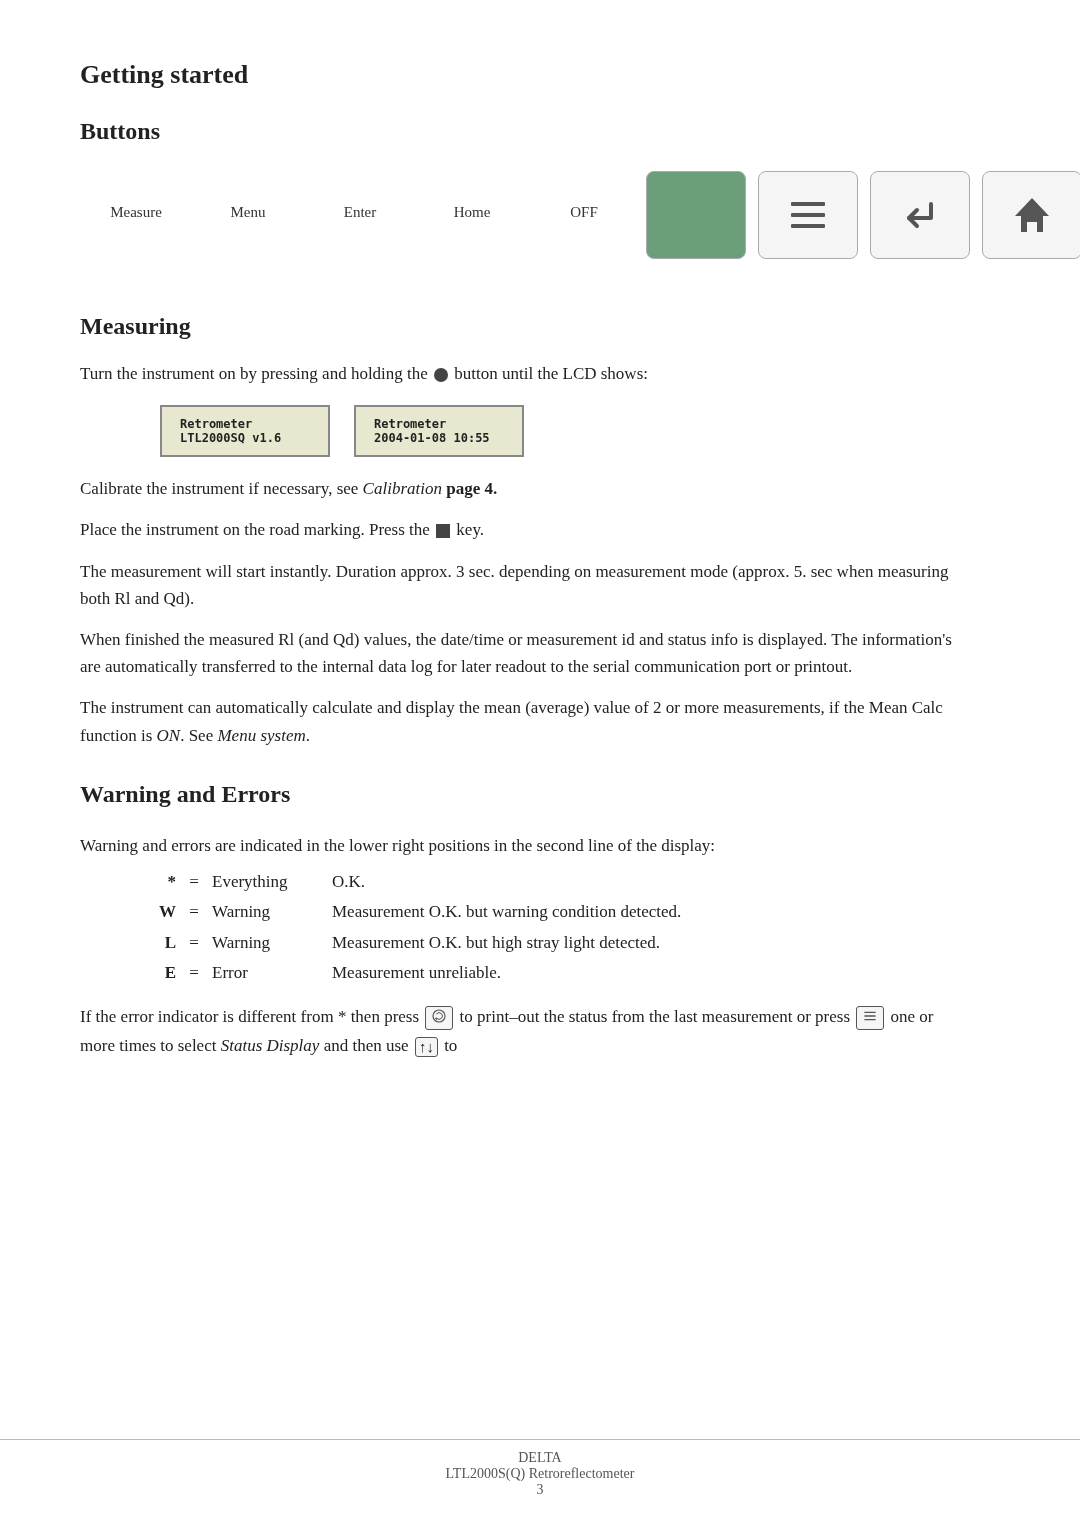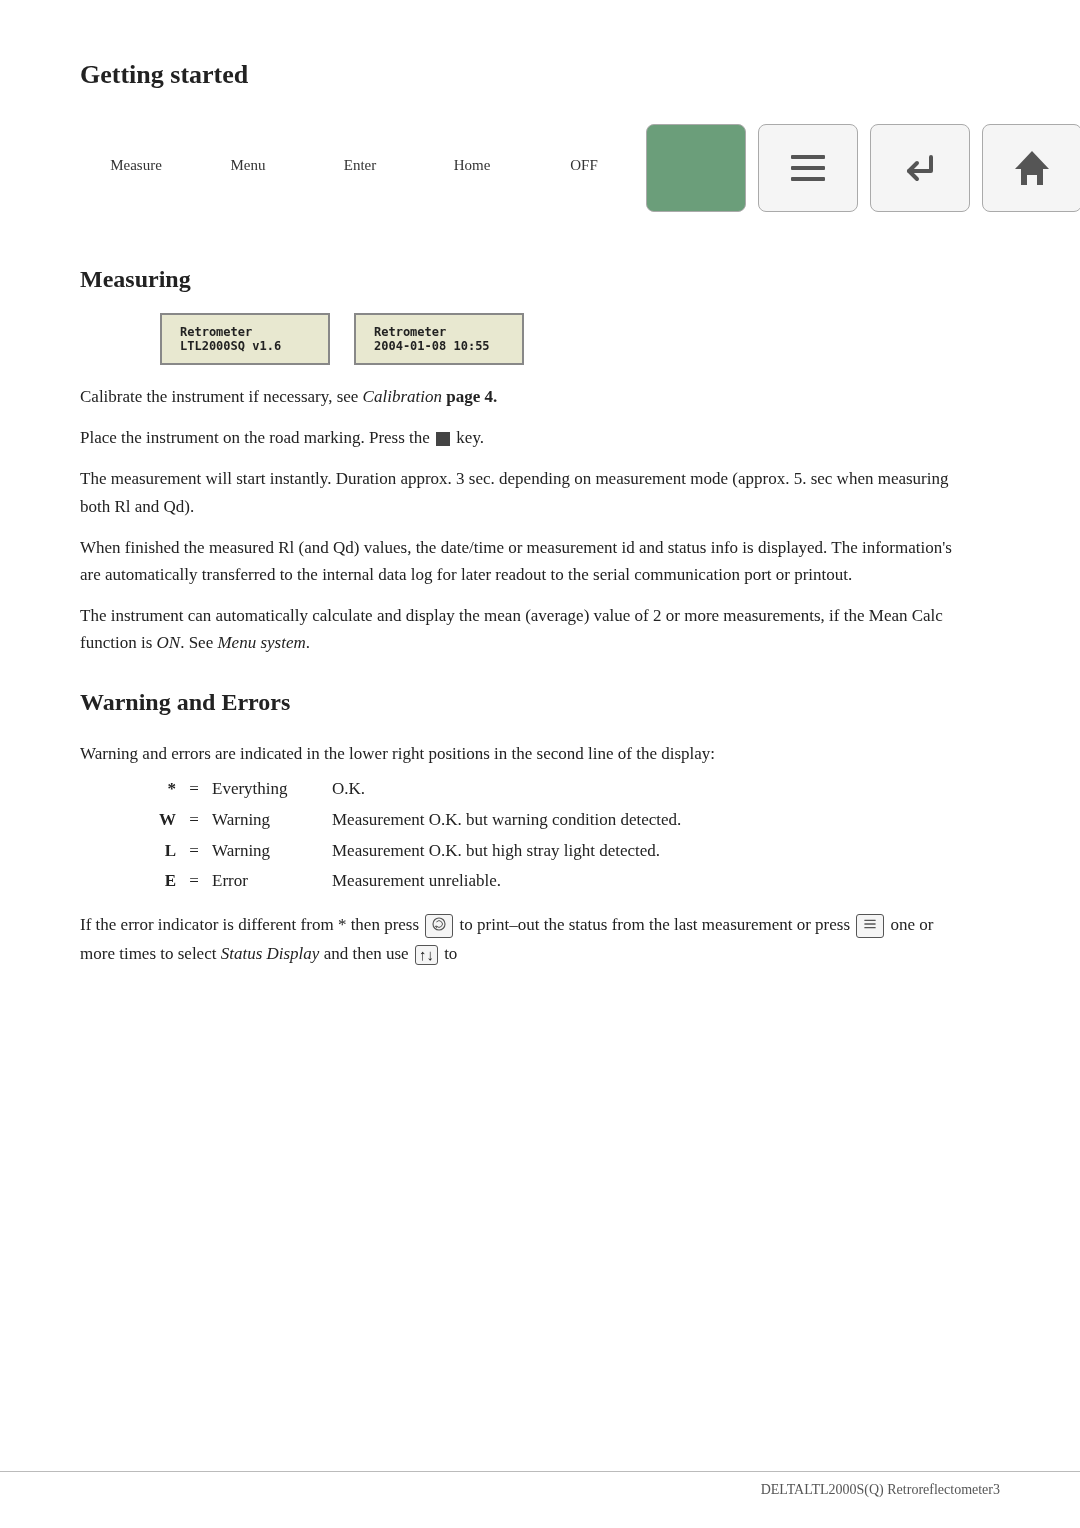--- a/index.html
+++ b/index.html
@@ -205,41 +205,43 @@
       margin-top: 12px;
     }
 
     
     .footer {
       position: absolute;
       bottom: 30px;
       left: 0; right: 0;
       border-top: 1.5px solid #bbb;
       display: flex;
-      justify-content: flex-end;
+      justify-content: center;
       align-items: center;
       padding: 10px 80px 0 80px;
       font-size: 14px;
       color: #555;
+      flex-direction: column;
     }
 
     
     .btn-svg {
       width: 54px;
       height: 54px;
     }
   </style>
 </head>
 <body>
 
 <div class="page">
 
   <h1>Getting started</h1>
 
   <div class="buttons-section">
+    <h2>Buttons</h2>
 
     <div class="button-grid-wrapper">
 
       <div class="button-labels-top">
         <span>Measure</span>
         <span>Menu</span>
         <span>Enter</span>
         <span>Home</span>
         <span>OFF</span>
       </div>
@@ -312,20 +314,25 @@
         <span>Scroll down</span>
         <span>Scroll up</span>
         <span>ON</span>
       </div>
     </div>
   </div>
 
   <div class="measuring-section">
     <h2>Measuring</h2>
 
+    <p>
+      <span>Turn the instrument on by pressing and holding the</span>
+      <span class="inline-circle"></span>
+      <span>button until the LCD shows:</span>
+    </p>
 
     <div class="lcd-display-row">
       <div class="lcd-box">
         <div class="lcd-line1">Retrometer</div>
         <div class="lcd-line2">LTL2000SQ v1.6</div>
       </div>
       <div class="lcd-box">
         <div class="lcd-line1">Retrometer</div>
         <div class="lcd-line2">2004-01-08 10:55</div>
       </div>

